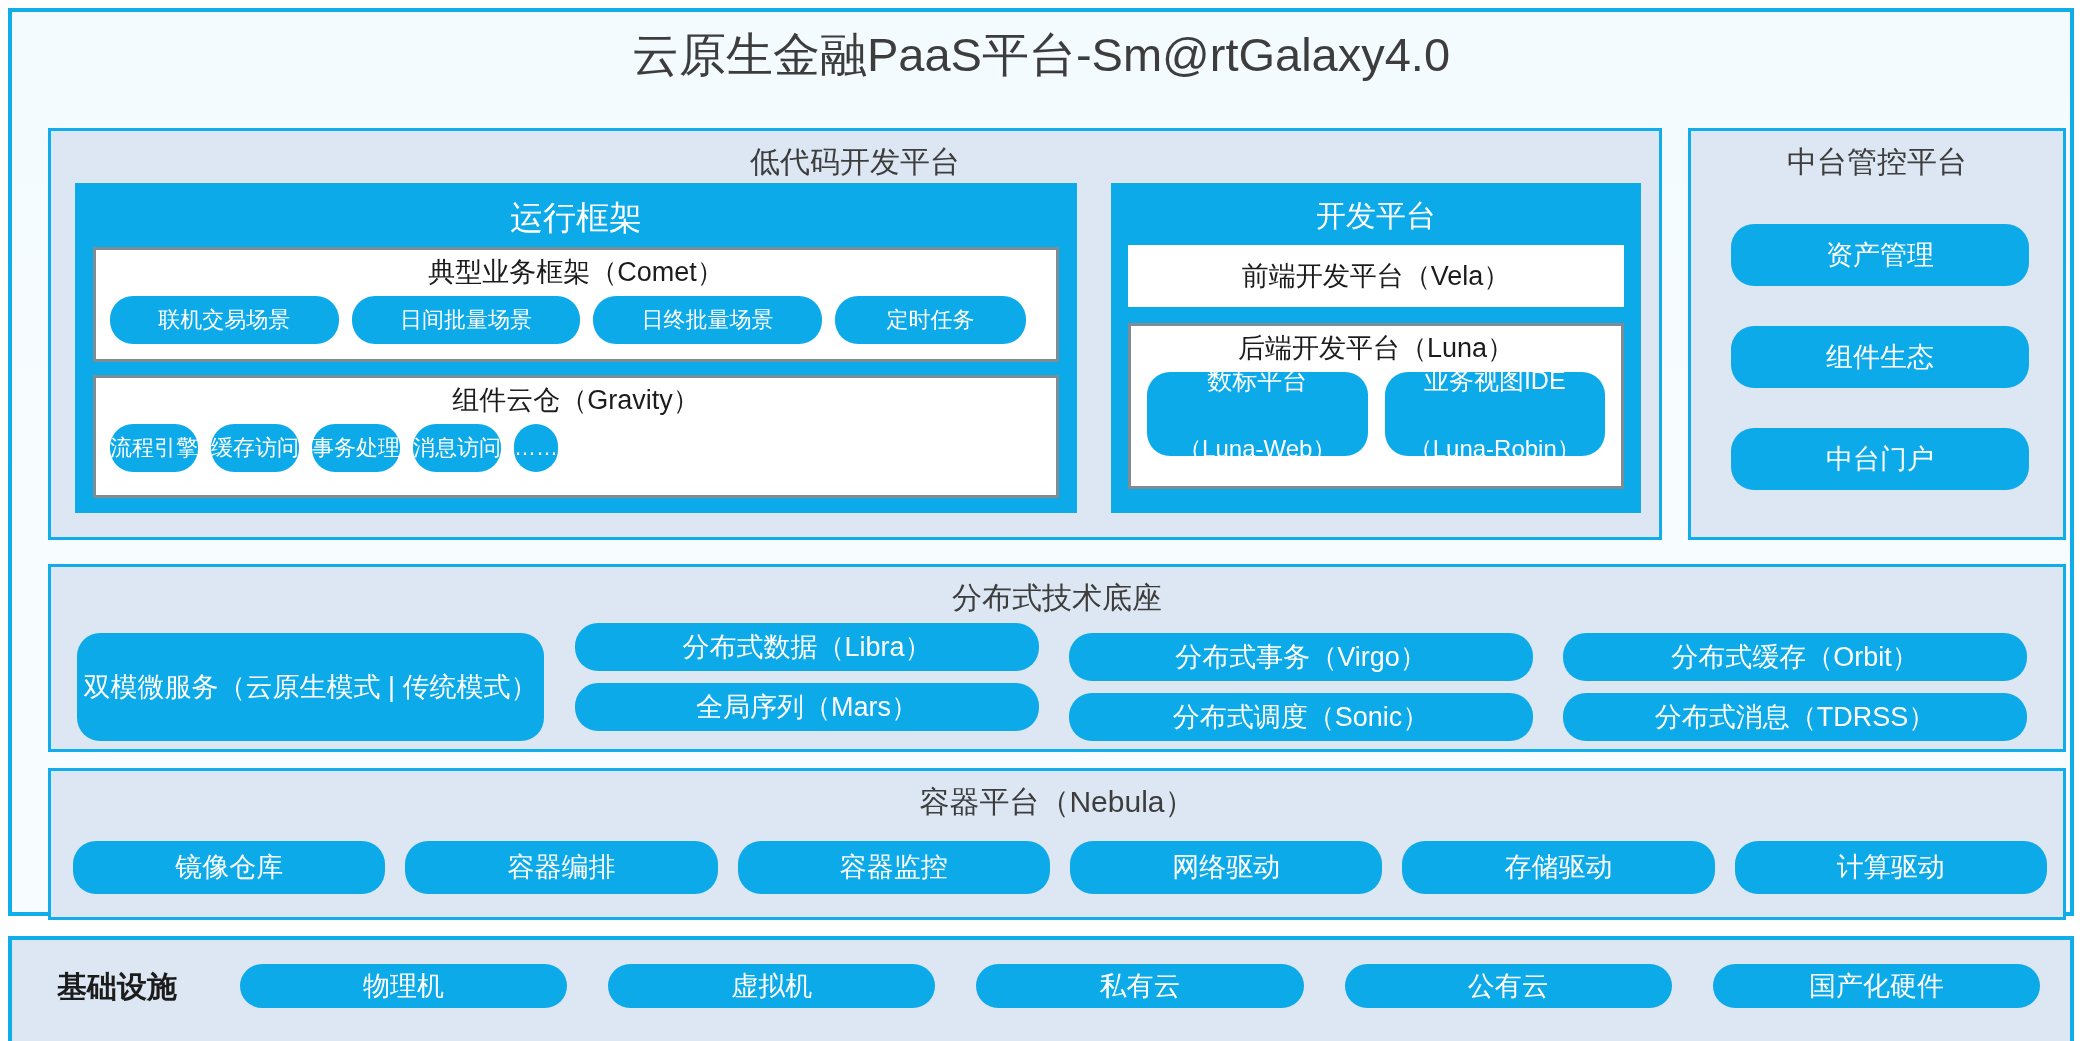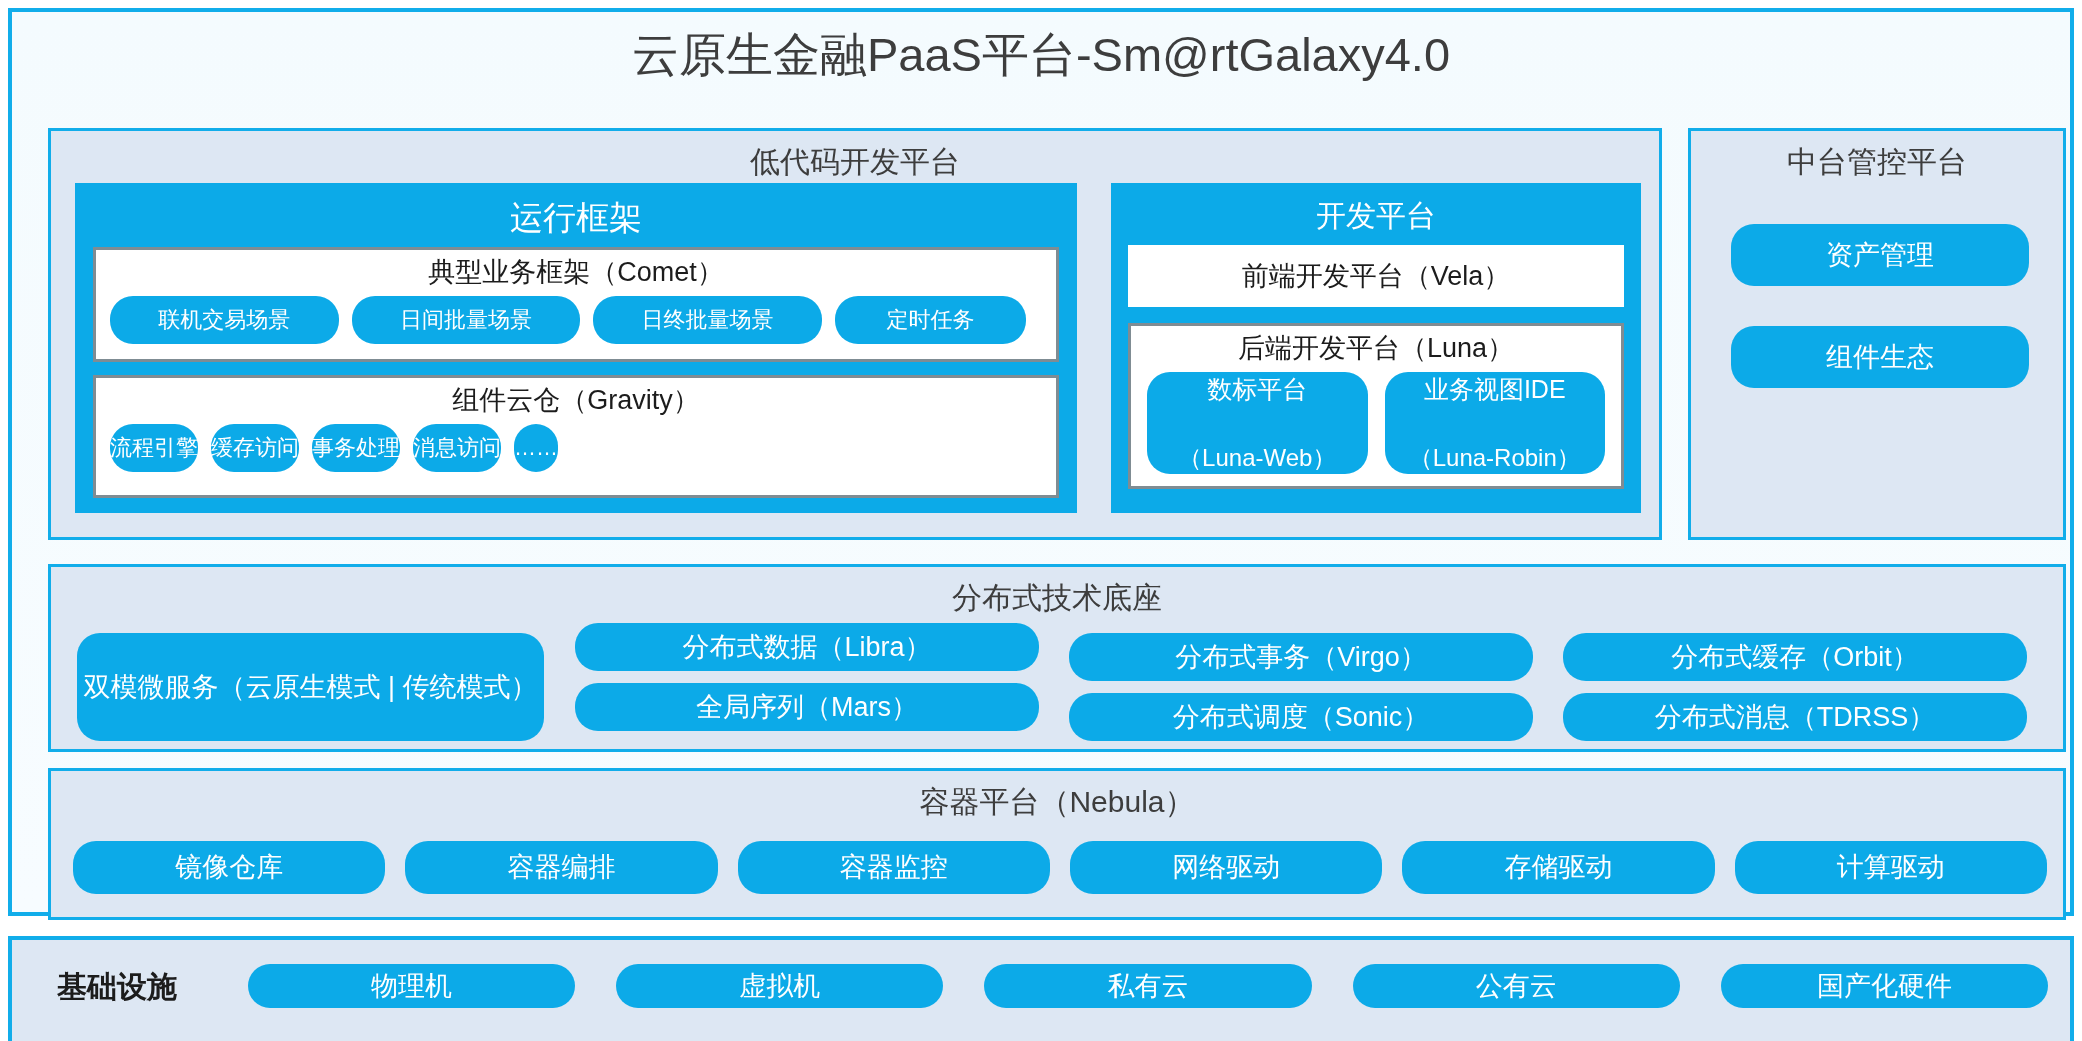--- a/index.html
+++ b/index.html
@@ -66,21 +66,21 @@
 
   
   #devplat{position:absolute;left:1060px;top:52px;width:530px;height:330px;
            background:#0CAAE8;}
   #devplat .hdr{text-align:center;color:#fff;font-size:30px;padding-top:13px;}
   #vela{position:absolute;left:17px;top:62px;width:496px;height:62px;
         background:#fff;display:flex;align-items:center;justify-content:center;
         font-size:27px;color:#1c1c1c;}
   #luna{position:absolute;left:17px;top:140px;width:496px;height:166px;}
   .luna-chips{display:flex;gap:17px;padding:0 16px;}
-  .luna-chip{flex:1;height:102px;font-size:25px;flex-direction:column;gap:38px;}
+  .luna-chip{flex:1;height:84px;font-size:25px;flex-direction:column;gap:38px;}
   .luna-chip .sub{font-size:24px;}
 
   
   #midoffice{left:1668px;top:116px;width:378px;height:412px;}
   .mo-btn{
     position:absolute;left:40px;width:298px;height:62px;font-size:27px;
   }
 
   
   #distrib{left:28px;top:552px;width:2018px;height:188px;}
@@ -94,21 +94,21 @@
   #container{left:28px;top:756px;width:2018px;height:152px;}
   #cont-row{position:absolute;left:22px;top:70px;width:1974px;
             display:flex;gap:20px;}
   #cont-row .blue{flex:1;height:53px;font-size:27px;}
 
   
   #infra{position:absolute;left:8px;top:936px;width:2066px;height:123px;
          background:#dde7f3;border:4px solid #11ADEA;box-sizing:border-box;}
   #infra-label{position:absolute;left:45px;top:27px;font-size:30px;
                font-weight:bold;color:#1c1c1c;}
-  #infra-row{position:absolute;left:236px;top:24px;width:1800px;
+  #infra-row{position:absolute;left:228px;top:24px;width:1800px;
              display:flex;gap:41px;}
   #infra-row .blue{flex:1;height:44px;font-size:27px;}
 </style>
 </head>
 <body>
 
 <div class="page">
 
   <div class="main-frame">
 
@@ -158,20 +158,21 @@
             </div>
           </div>
         </div>
       </div>
     </div>
 
     <div class="panel" id="midoffice">
       <div class="panel-title">中台管控平台</div>
       <div class="blue mo-btn" style="top:93px">资产管理</div>
       <div class="blue mo-btn" style="top:195px">组件生态</div>
+      <div class="blue mo-btn" style="top:297px">中台门户</div>
     </div>
 
     <div class="panel" id="distrib">
       <div class="panel-title">分布式技术底座</div>
 
       <div class="blue" id="dualmode">
         <span>双模微服务</span>
         <span>（云原生模式 | 传统模式）</span>
       </div>
 

